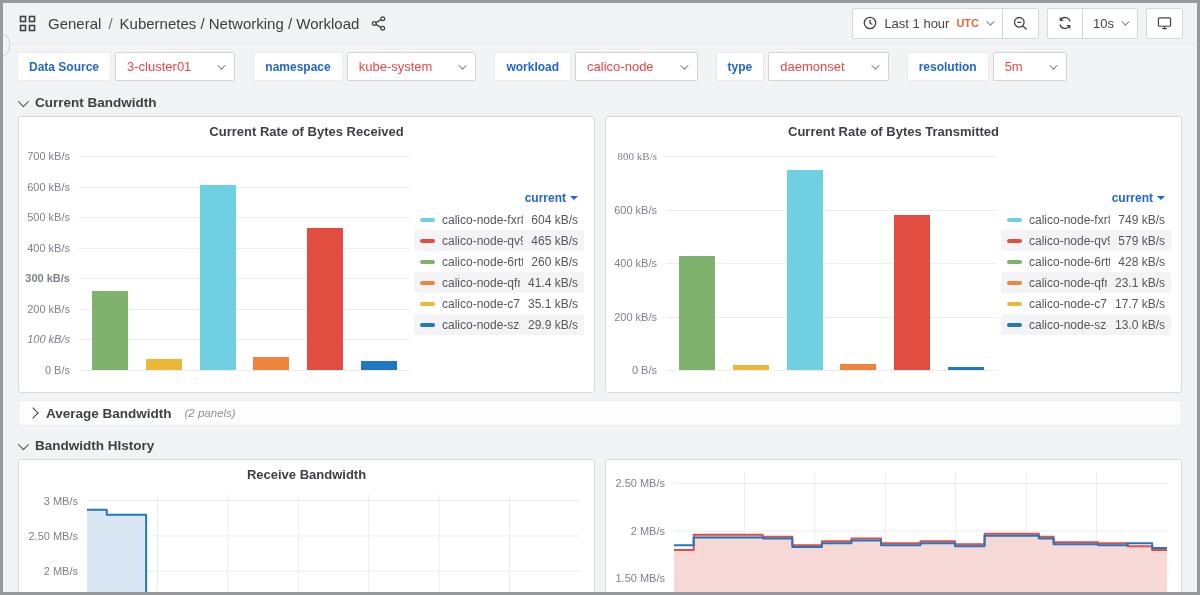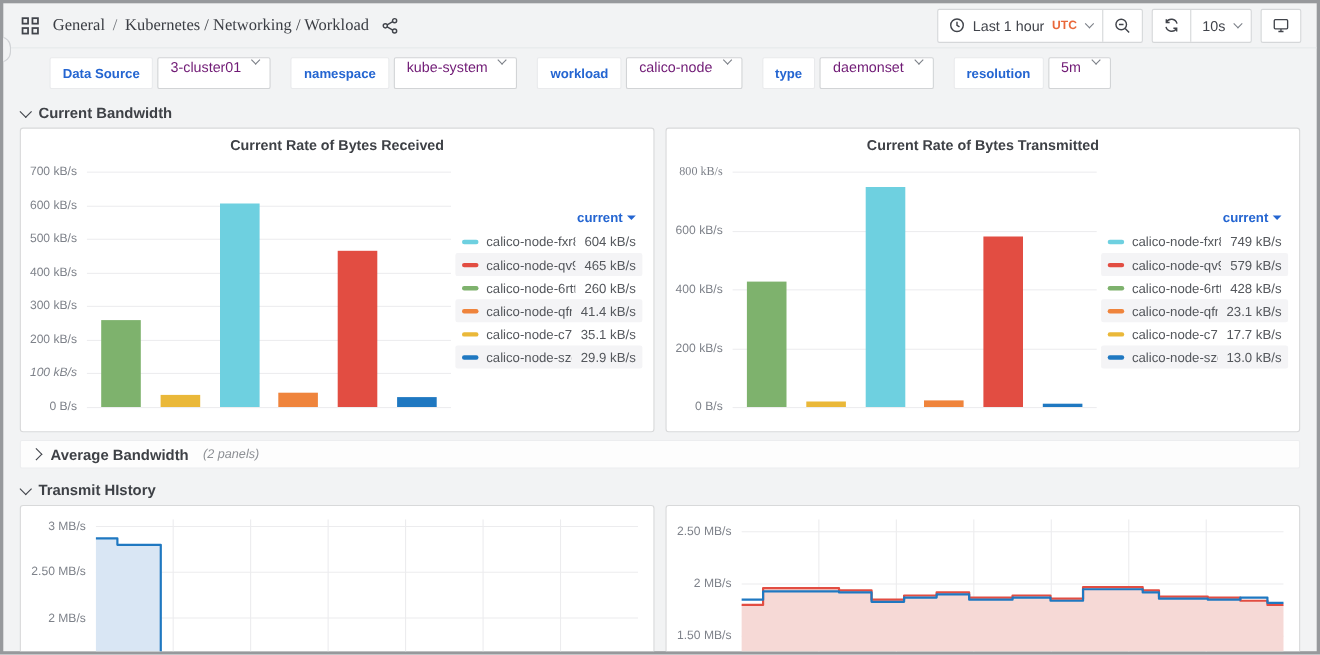--- a/index.html
+++ b/index.html
@@ -11,39 +11,39 @@
     overflow:hidden;
     position:relative;
     color:#3f4247;
   }
   svg { display:block; }
 
   
   .navbar { height:41px; display:flex; align-items:center; justify-content:space-between;
             padding:0 14px; border-bottom:1px solid #e6e8ea; }
   .nav-left { display:flex; align-items:center; gap:10px; }
-  .breadcrumb { display:flex; align-items:flex-start; gap:7px; font-size:15px; color:#3b3e44;font-family:Liberation Serif, serif; }
+  .breadcrumb { display:flex; align-items:flex-start; gap:7px; font-size:15px; color:#3b3e44; }
   .crumb-sep { color:#6f7379; }
   .icon-btn { background:none; border:none; cursor:pointer; display:flex; align-items:center; padding:2px; }
   .nav-right { display:flex; align-items:center; gap:8px; }
   .btn-group { display:inline-flex; align-items:stretch; background:#fff; border:1px solid #d5d7d9;
                border-radius:2px; height:31px; }
   .seg { display:flex; align-items:center; gap:7px; padding:0 10px; font-size:13px; color:#41444b; cursor:pointer; }
   .seg + .seg { border-left:1px solid #d5d7d9; }
   .utc { color:#e9683a; font-size:11px; font-weight:700; }
   .chev-sm { width:6px; height:6px; border-right:1.4px solid #7b7f87; border-bottom:1.4px solid #7b7f87;
              transform:rotate(45deg) translateY(-2px); display:inline-block; }
 
   
-  .subnav { display:flex; align-items:center; gap:18px; padding:8px 14px 9px;margin-left:28px; }
+  .subnav { display:flex; align-items:center; gap:18px; padding:8px 14px 9px; }
   .var-chip { display:flex; align-items:center; gap:4px; }
   .var-label { background:#fff; border:1px solid #e9eaec; border-radius:2px; height:29px;
                display:flex; align-items:center; padding:0 11px; color:#2465d1; font-size:12px; font-weight:700; }
   .var-value { background:#fff; border:1px solid #d2d4d6; border-radius:2px; height:29px;
-               display:flex; align-items:flex-start; gap:9px; padding:0 11px; font-size:13px; color:#701a75; cursor:pointer; }
+               display:flex; align-items:center; gap:26px; padding:0 11px; font-size:13px; color:#ef4444; cursor:pointer; }
 
   
   .row-header { display:flex; align-items:center; gap:9px; padding:5px 15px 6px; font-size:13.5px;
                 font-weight:700; color:#3e4146; cursor:pointer; }
   .chev-down { width:8px; height:8px; border-right:1.8px solid #41444b; border-bottom:1.8px solid #41444b;
                transform:rotate(45deg) translateY(-2px); }
   .chev-right { width:8px; height:8px; border-right:1.8px solid #41444b; border-bottom:1.8px solid #41444b;
                 transform:rotate(-45deg); }
   .collapsed-row { margin:7px 15px; background:#fdfdfd; border:1px solid #eceDef; border-radius:2px;
                    height:26px; display:flex; align-items:center; gap:9px; padding:0 10px;
@@ -208,21 +208,21 @@
 
   <div class="panel-row current">
     <section class="panel">
       <div class="panel-title">Current Rate of Bytes Received</div>
       <div class="panel-body">
         <div class="bar-chart">
           <div class="y-axis">
               <div class="ytick" style="top: 100%;">0 B/s</div>
               <div class="ytick" style="top: 85.7143%; font-style: italic;">100 kB/s</div>
               <div class="ytick" style="top: 71.4286%;">200 kB/s</div>
-              <div class="ytick" style="top: 57.1429%;">300 kB/s</div>
+              <div class="ytick" style="top: 57.1429%; font-weight: bold;">300 kB/s</div>
               <div class="ytick" style="top: 42.8571%;">400 kB/s</div>
               <div class="ytick" style="top: 28.5714%;">500 kB/s</div>
               <div class="ytick" style="top: 14.2857%;">600 kB/s</div>
               <div class="ytick" style="top: 0%;">700 kB/s</div>
             </div>
           <div class="plot">
               <div class="hgrid" style="top: 100%;"></div>
               <div class="hgrid" style="top: 85.7143%;"></div>
               <div class="hgrid" style="top: 71.4286%;"></div>
               <div class="hgrid" style="top: 57.1429%;"></div>
@@ -350,25 +350,26 @@
   </div>
 
   <div class="collapsed-row">
     <span class="chev-right"></span>
     <span>Average Bandwidth</span>
     <span class="panels-note">(2 panels)</span>
   </div>
 
   <div class="row-header">
     <span class="chev-down"></span>
-    <span>Transmit HIstory</span>
+    <span>Bandwidth HIstory</span>
   </div>
 
   <div class="panel-row history">
     <section class="panel">
+      <div class="panel-title">Receive Bandwidth</div>
       <div class="panel-body">
         <div class="line-chart">
           <div class="y-axis">
               <div class="ytick" style="top: 58.6957%;">2 MB/s</div>
               <div class="ytick" style="top: 31.5217%;">2.50 MB/s</div>
               <div class="ytick" style="top: 4.34783%;">3 MB/s</div>
             </div>
           <div class="plot">
               <svg viewBox="0 0 100 100" preserveAspectRatio="none">
                 <line x1="0" x2="100" y1="85.86956521739131" y2="85.86956521739131" stroke="#ececee" vector-effect="non-scaling-stroke"></line>

